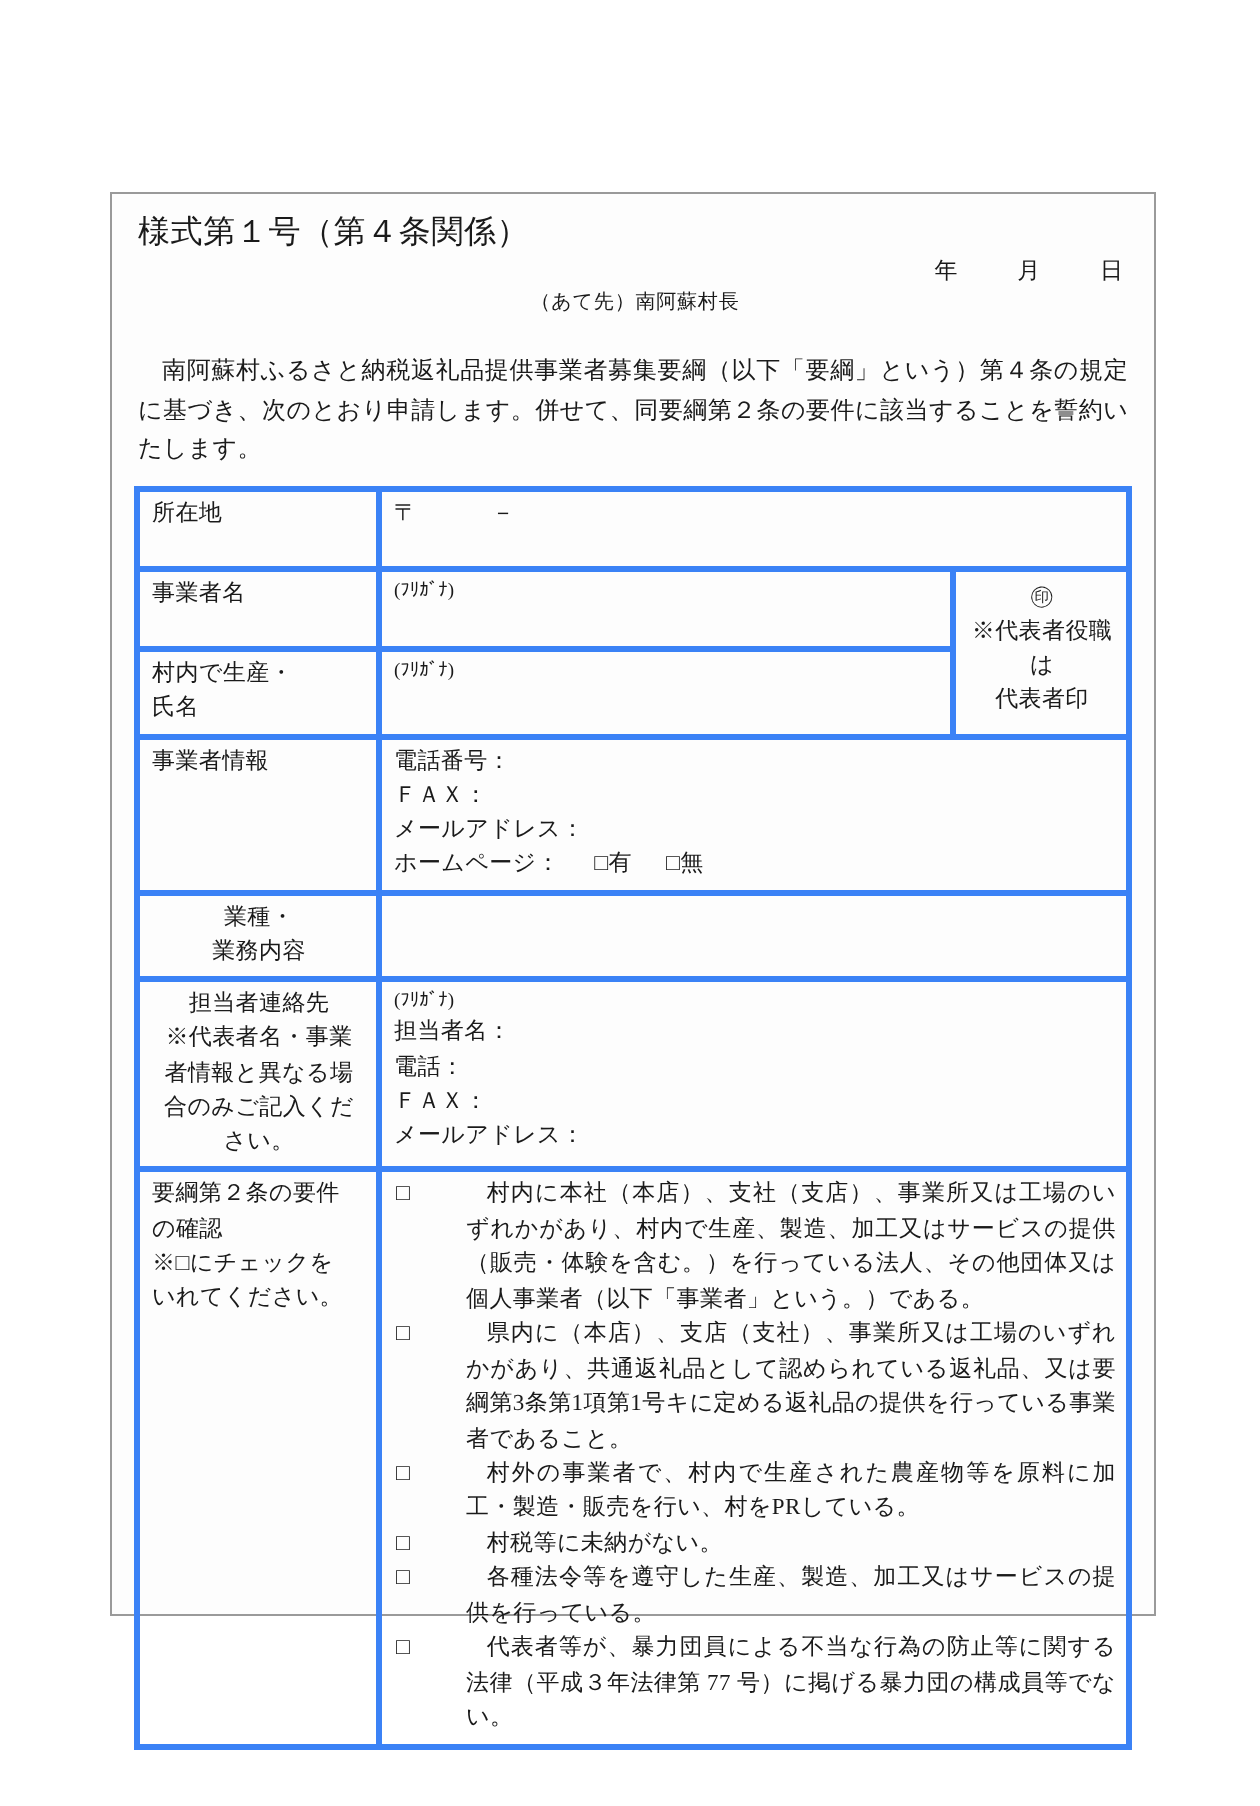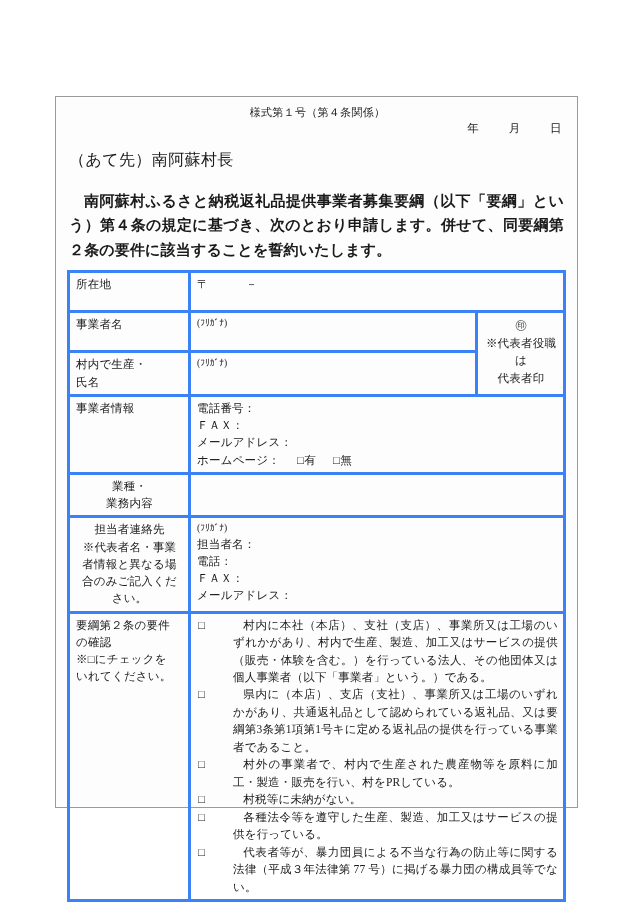--- a/index.html
+++ b/index.html
@@ -29,60 +29,59 @@
   .inner {
     position: relative;
     width: 100%;
     height: 100%;
     padding: 6px 11px 0 11px;
     box-sizing: border-box;
   }
 
   
   .form-no {
-    font-size: 11px;
+    font-size: 16px;
     line-height: 1.45;
     letter-spacing: 0.3px;
     margin: 2px 0 0 2px;
-    text-align: center;
   }
 
   .doc-title {
     text-align: center;
     font-size: 12px;
     font-weight: bold;
     letter-spacing: 0.6px;
     margin-top: 19px;
   }
 
   .date-line {
     text-align: right;
     font-size: 11.5px;
     letter-spacing: 0.5px;
     padding-right: 4px;
   }
   .date-line span { margin-left: 26px; }
 
   .addressee {
-    font-size: 16px;
+    font-size: 10px;
     letter-spacing: 0.4px;
-    margin-top: 14px;
+    margin-top: 1px;
     margin-left: 2px;
+    text-align: center;
   }
 
   .intro {
-    font-size: 15px;
+    font-size: 12px;
     line-height: 1.62;
     letter-spacing: 0.15px;
     margin-top: 18px;
     text-align: justify;
     text-justify: inter-character;
     text-indent: 1em;
     padding: 0 2px;
-    font-weight: bold;
   }
 
   
   table.form {
     border-collapse: collapse;
     width: 100%;
     margin-top: 8px;
     table-layout: fixed;
   }
   table.form td {

